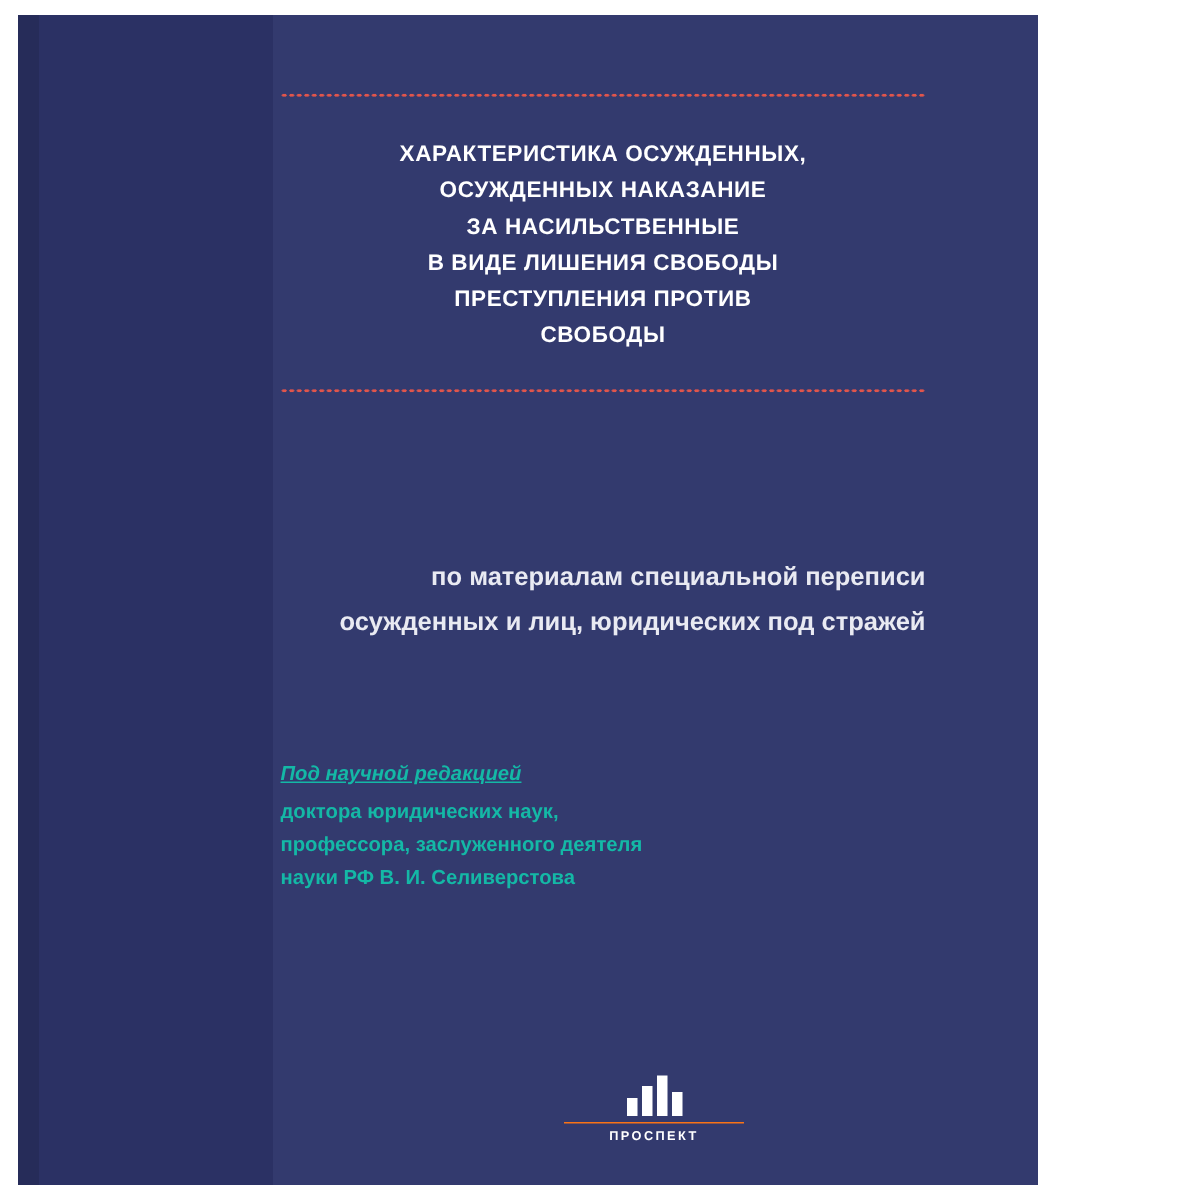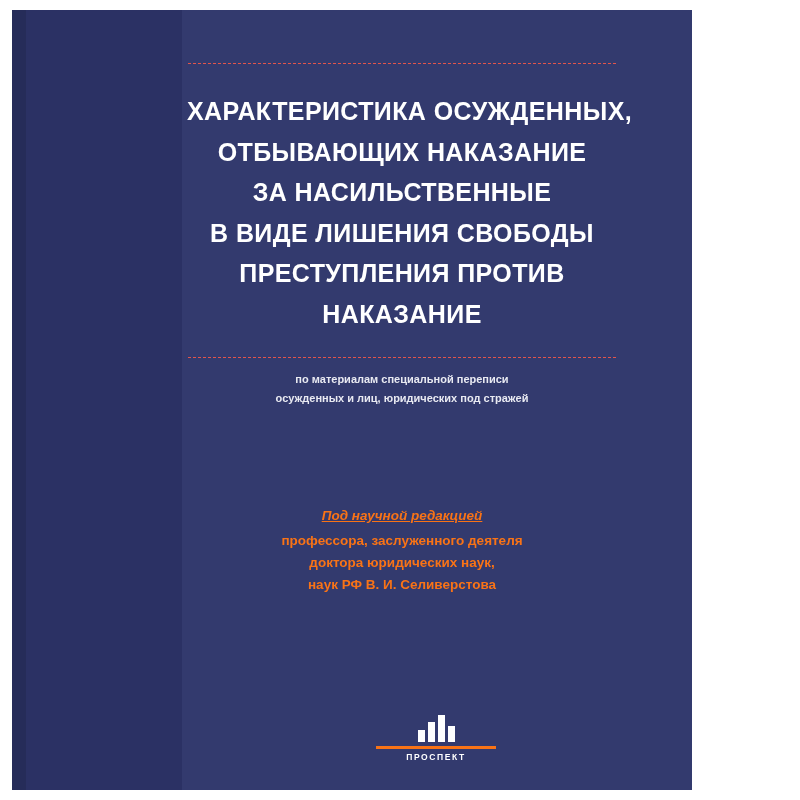--- a/index.html
+++ b/index.html
@@ -67,52 +67,52 @@
     background-size: 5px 3px;
     background-repeat: repeat-x;
     background-position: left center;
   }
 
   #title-lines {
     margin-top: 26px;
     margin-bottom: 22px;
     color: #ffffff;
     font-weight: bold;
-    font-size: 25px;
+    font-size: 15px;
     line-height: 1.62;
     letter-spacing: 0.4px;
     text-align: center;
   }
   #title-lines .tl {
     display: block;
     white-space: nowrap;
   }
 
   
   #subtitle {
     position: absolute;
     left: 175px;
     top: 360px;
     width: 430px;
-    text-align: center;
+    text-align: right;
     color: #e9eaf2;
-    font-size: 11px;
+    font-size: 17px;
     line-height: 1.75;
     font-weight: bold;
   }
   #subtitle .sl { display: block; }
 
   
   #editor-block {
     position: absolute;
     left: 175px;
     top: 495px;
     width: 430px;
-    text-align: center;
-    color: #f97316;
+    text-align: left;
+    color: #14b8a6;
     font-size: 13.5px;
     line-height: 1.62;
     font-weight: bold;
   }
   #editor-heading {
     display: block;
     font-style: italic;
     font-weight: bold;
     text-decoration: underline;
     margin-bottom: 3px;
@@ -144,58 +144,58 @@
   #publisher-mark .b1 { left: 4px;  height: 12px; }
   #publisher-mark .b2 { left: 14px; height: 20px; }
   #publisher-mark .b3 { left: 24px; height: 27px; }
   #publisher-mark .b4 { left: 34px; height: 16px; }
   #publisher-name {
     display: block;
     color: #ffffff;
     font-size: 8.5px;
     letter-spacing: 1.6px;
     font-weight: bold;
-    border-top: 3px solid #f97316;
+    border-top: 1px solid #f97316;
     padding-top: 3px;
   }
 </style>
 </head>
 <body>
 
 <div id="page">
 
   <div id="cover">
     <div id="cover-spine-shadow"></div>
     <div id="cover-inner-band"></div>
 
     <div id="title-block">
       <div class="dotted-rule"></div>
 
       <div id="title-lines">
         <span class="tl">ХАРАКТЕРИСТИКА ОСУЖДЕННЫХ,</span>
-        <span class="tl">ОТБЫВАЮЩИХ НАКАЗАНИЕ</span>
+        <span class="tl">ОСУЖДЕННЫХ НАКАЗАНИЕ</span>
         <span class="tl">ЗА НАСИЛЬСТВЕННЫЕ</span>
         <span class="tl">В ВИДЕ ЛИШЕНИЯ СВОБОДЫ</span>
         <span class="tl">ПРЕСТУПЛЕНИЯ ПРОТИВ</span>
-        <span class="tl">НАКАЗАНИЕ</span>
+        <span class="tl">СВОБОДЫ</span>
       </div>
 
       <div class="dotted-rule"></div>
     </div>
 
     <div id="subtitle">
       <span class="sl">по материалам специальной переписи</span>
       <span class="sl">осужденных и лиц, юридических под стражей</span>
     </div>
 
     <div id="editor-block">
       <span id="editor-heading">Под научной редакцией</span>
+      <span class="el">доктора юридических наук,</span>
       <span class="el">профессора, заслуженного деятеля</span>
-      <span class="el">доктора юридических наук,</span>
-      <span class="el"><span>наук РФ </span><span class="editor-name">В. И. Селиверстова</span></span>
+      <span class="el"><span>науки РФ </span><span class="editor-name">В. И. Селиверстова</span></span>
     </div>
 
     <div id="publisher">
       <div id="publisher-mark">
         <div class="bar b1"></div>
         <div class="bar b2"></div>
         <div class="bar b3"></div>
         <div class="bar b4"></div>
       </div>
       <span id="publisher-name">ПРОСПЕКТ</span>

